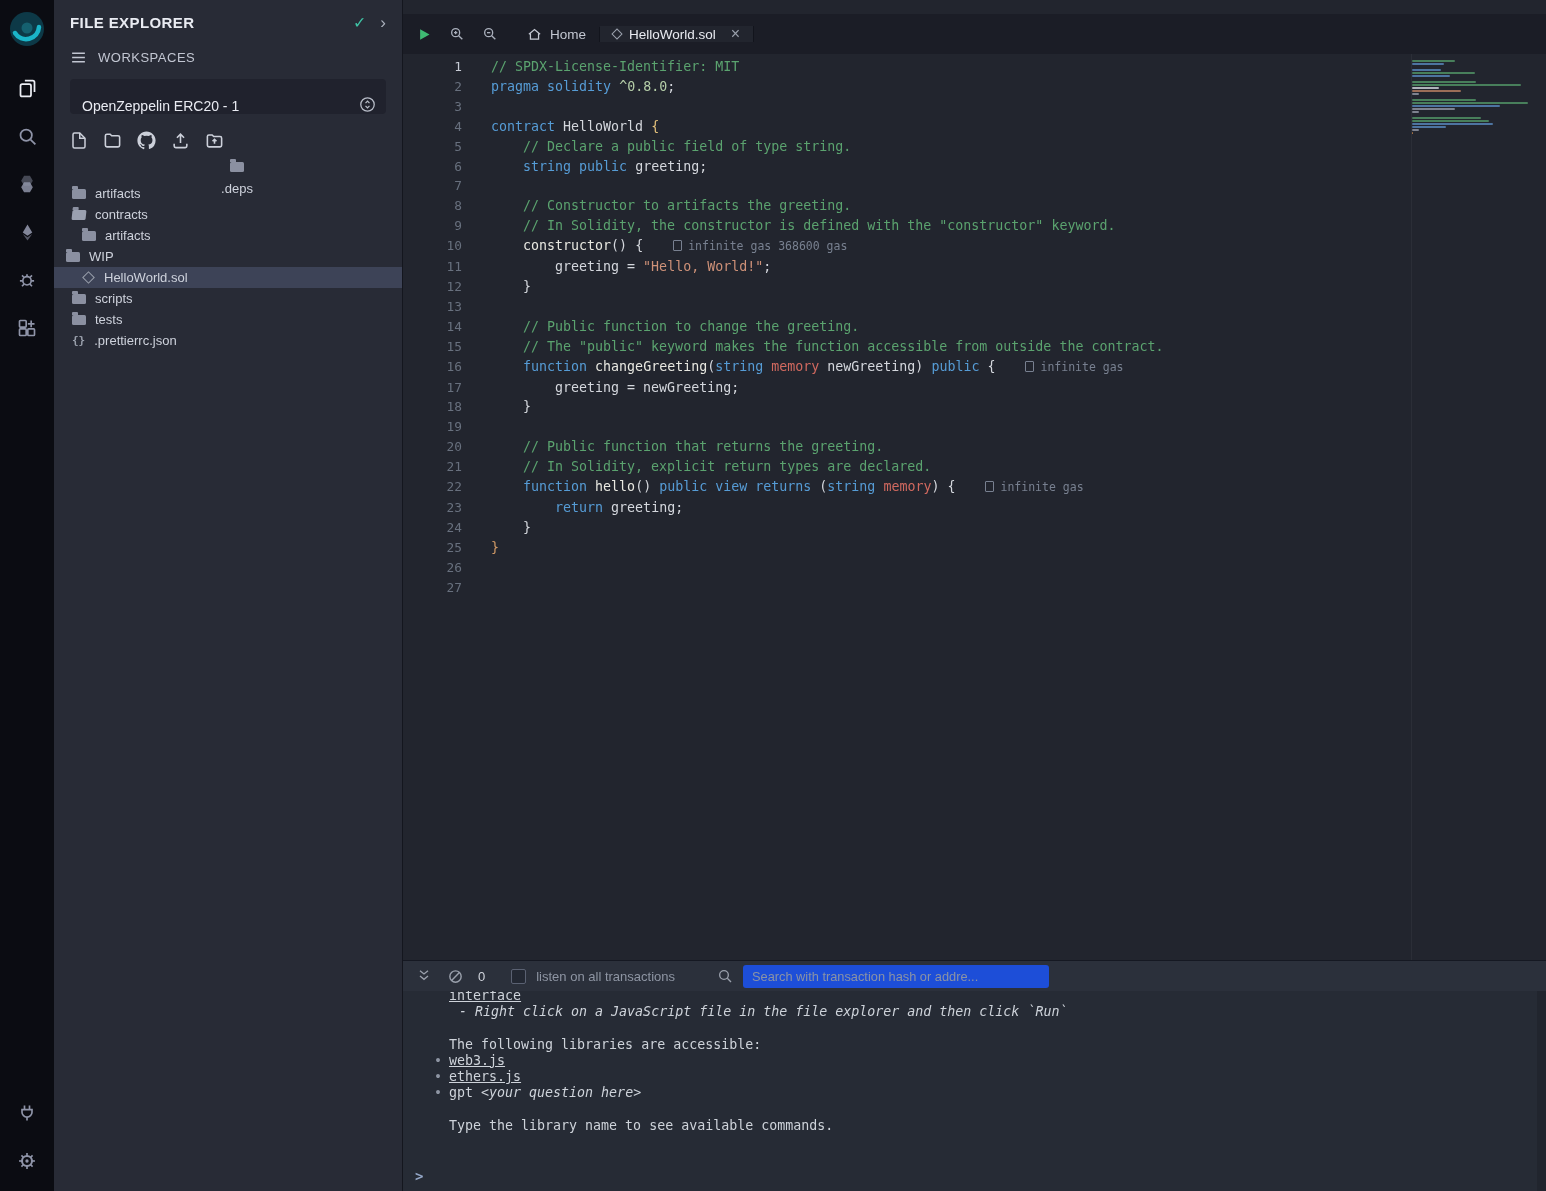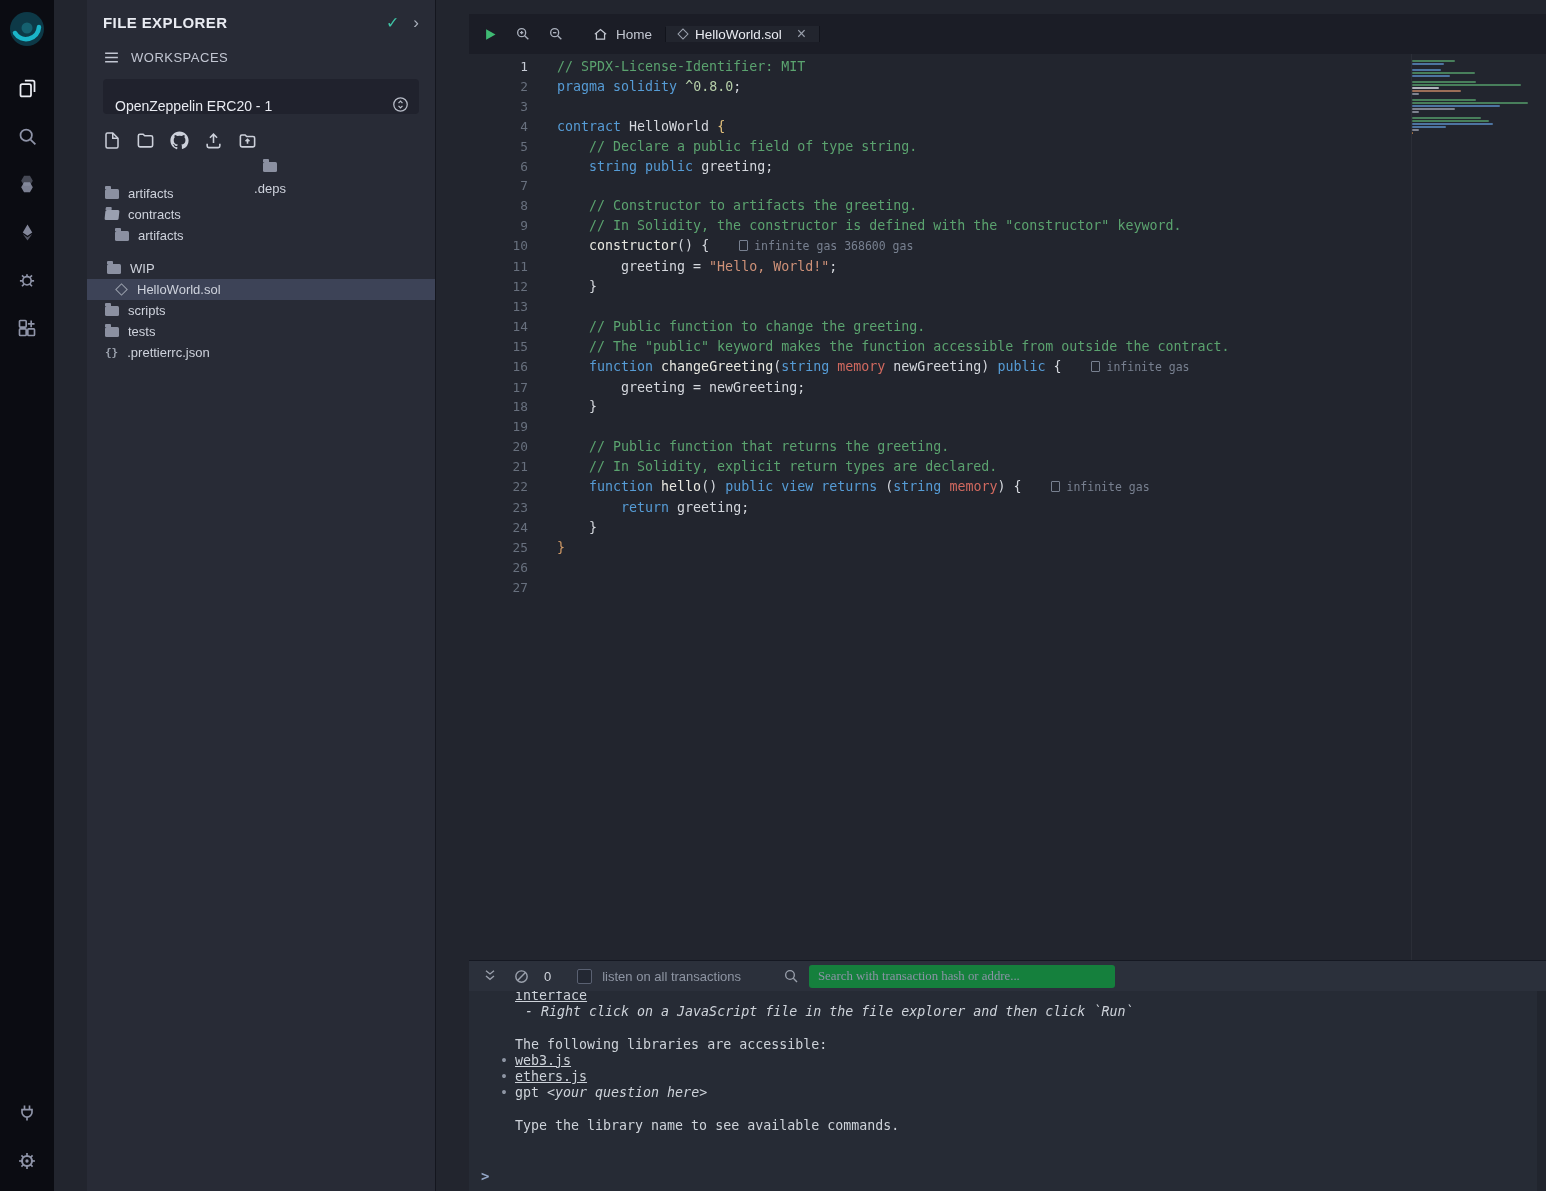--- a/index.html
+++ b/index.html
@@ -1,21 +1,21 @@
 <!DOCTYPE html>
 <html><head>
 <meta charset="utf-8">
 <style>
   * { box-sizing: border-box; margin: 0; padding: 0; }
   html,body { width:1546px; height:1191px; }
   body {
     font-family: "Liberation Sans", sans-serif;
     background:#22252e; color:#d6d9e0; overflow:hidden;
   }
-  .app { display:flex; width:1546px; height:1191px;gap:33px; }
+  .app { display:flex; width:1546px; height:1191px; }
 
   
   .iconbar { width:54px; flex-shrink:0; background:#0b0c12; display:flex; flex-direction:column; align-items:center; padding:6px 0 6px; }
   .logo { width:42px; height:42px; margin:2px 0 14px; display:flex; align-items:center; justify-content:center; }
   .ib { width:54px; height:48px; display:flex; align-items:center; justify-content:center; color:#8f94a8; cursor:pointer; }
   .ib.active { color:#eceef4; }
   .ib svg { display:block; }
   .ib-spacer { flex:1; }
 
   
@@ -75,21 +75,21 @@
 
   
   .terminal { height:231px; flex-shrink:0; display:flex; flex-direction:column; background:#262b35; border-top:1px solid #151822; position:relative; }
   .term-toolbar { height:30px; flex-shrink:0; display:flex; align-items:center; padding:0 13px; background:#2b303b; }
   .term-toolbar .ctl { display:flex; color:#9aa0ac; cursor:pointer; }
   .tt-gap { width:15px; }
   .tt-count { color:#d0d4dc; font-size:13px; margin-left:14px; }
   .checkbox { width:15px; height:15px; border:1px solid #5a6172; border-radius:2px; background:#232833; margin-left:26px; cursor:pointer; }
   .tt-listen { color:#8e95a3; font-size:13px; margin-left:10px; }
   .tt-search-ic { margin-left:42px; }
-  .tt-input { width:306px; height:23px; margin-left:10px; background:#15803d; border:none; border-radius:3px; color:#d6d9e0; font-size:12.8px; padding:0 9px; outline:none; font-family:Liberation Serif, serif; }
+  .tt-input { width:306px; height:23px; margin-left:10px; background:#1d4ed8; border:none; border-radius:3px; color:#d6d9e0; font-size:12.8px; padding:0 9px; outline:none; font-family:Liberation Sans, sans-serif; }
   .tt-input::placeholder { color:#8b93a5; }
   .term-body { flex:1; overflow:hidden; padding:6px 14px 0 46px; font-family:"DejaVu Sans Mono",monospace; font-size:13.3px; line-height:16.2px; color:#ced3da; }
   .tline { position:relative; min-height:16.2px; }
   .tline.clip { margin-top:-9px; text-decoration:underline; }
   .tline.ind { margin-left:10px; }
   .tbullet { position:absolute; left:-15px; color:#8e95a3; }
   .ts-pl {}
   .ts-it { font-style:italic; }
   .ts-link { text-decoration:underline; cursor:pointer; }
   .term-prompt { height:30px; flex-shrink:0; display:flex; align-items:center; padding-left:12px; font-family:"DejaVu Sans Mono",monospace; font-size:14px; font-weight:bold; color:#93a6c6; }
@@ -235,21 +235,21 @@
           <span class="tlabel">artifacts</span>
         </div>
         <div class="trow" style="padding-left: 18px;">
           <span class="ticon f open"></span>
           <span class="tlabel">contracts</span>
         </div>
         <div class="trow" style="padding-left: 28px;">
           <span class="ticon f"></span>
           <span class="tlabel">artifacts</span>
         </div>
-        <div class="trow" style="padding-left: 20px; margin-top: 12px;">
+        <div class="trow" style="padding-left: 12px;">
           <span class="ticon f"></span>
           <span class="tlabel">WIP</span>
         </div>
         <div class="trow sel" style="padding-left: 28px;">
           <span class="ticon sol-d"></span>
           <span class="tlabel">HelloWorld.sol</span>
         </div>
         <div class="trow" style="padding-left: 18px;">
           <span class="ticon f"></span>
           <span class="tlabel">scripts</span>

